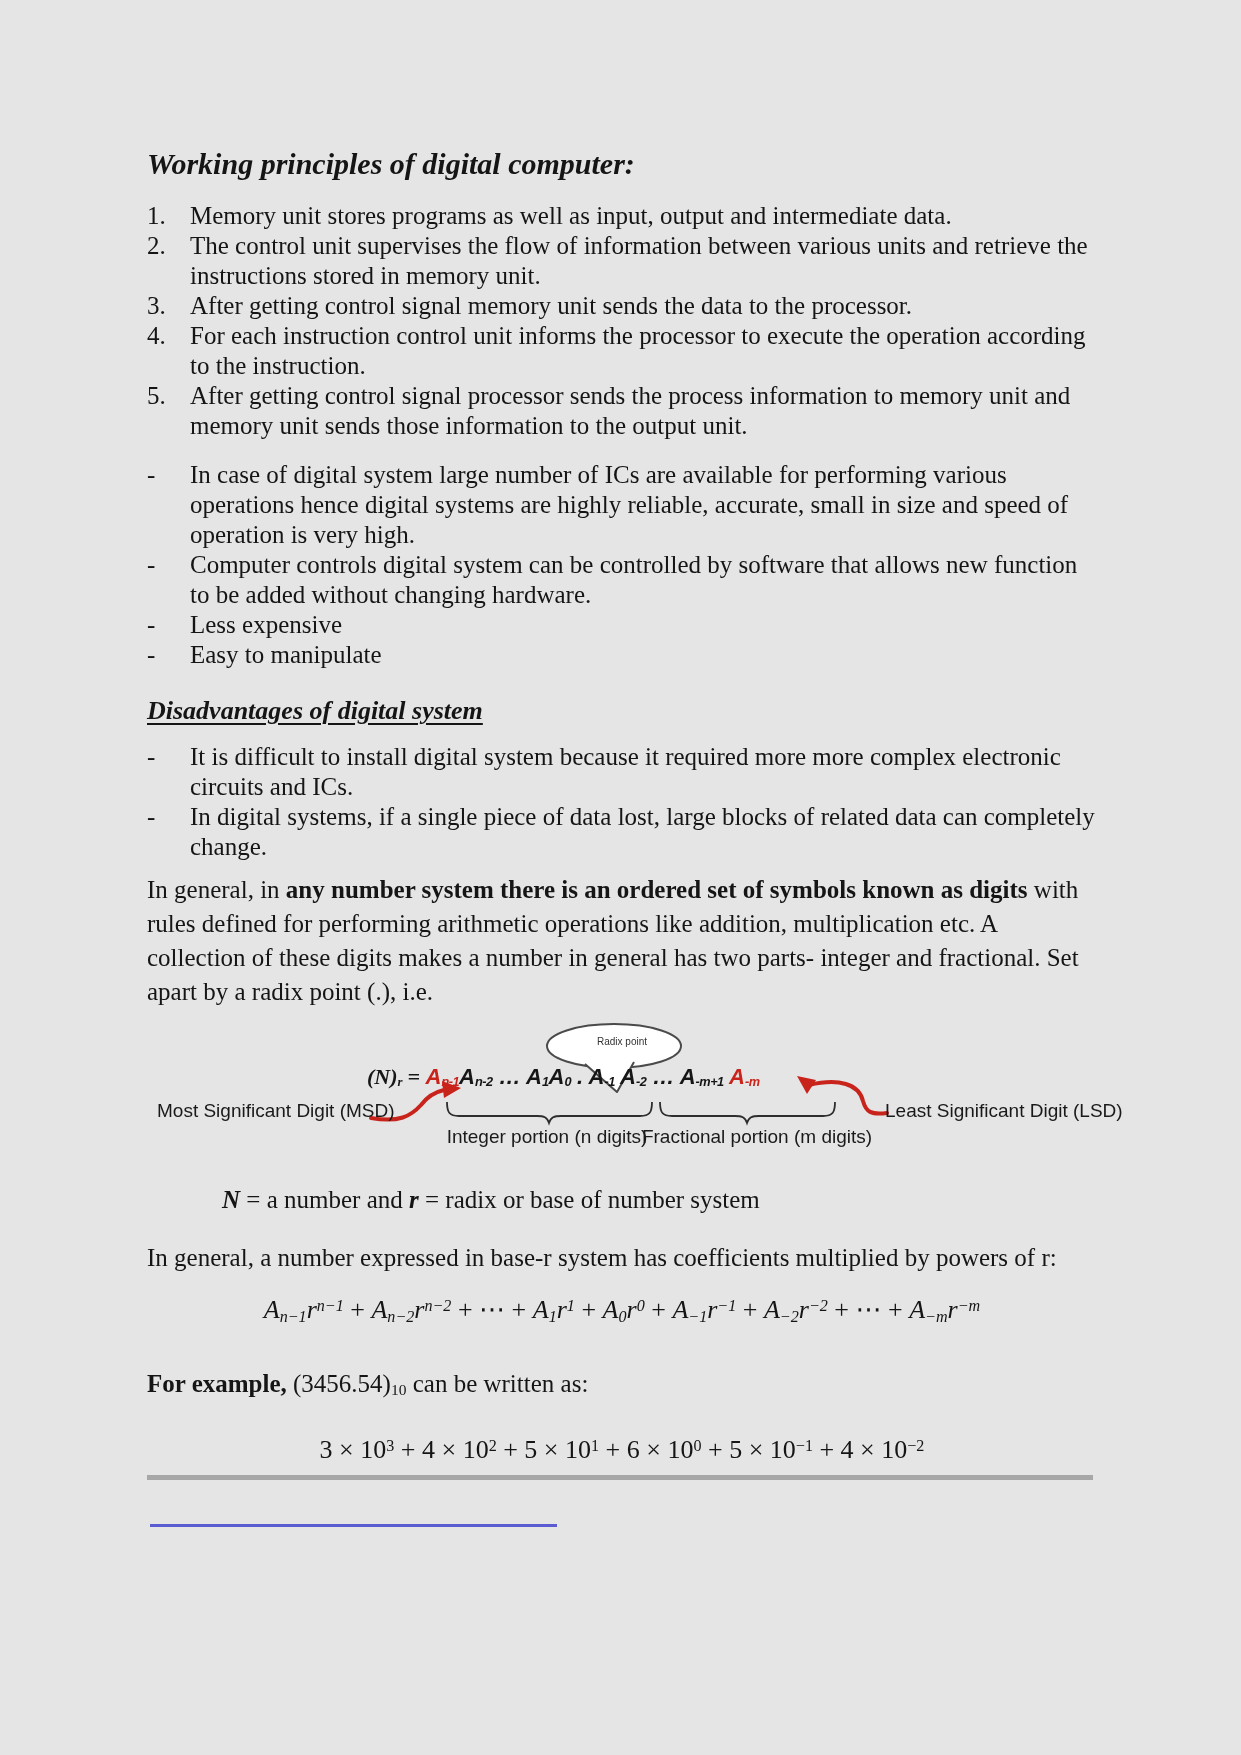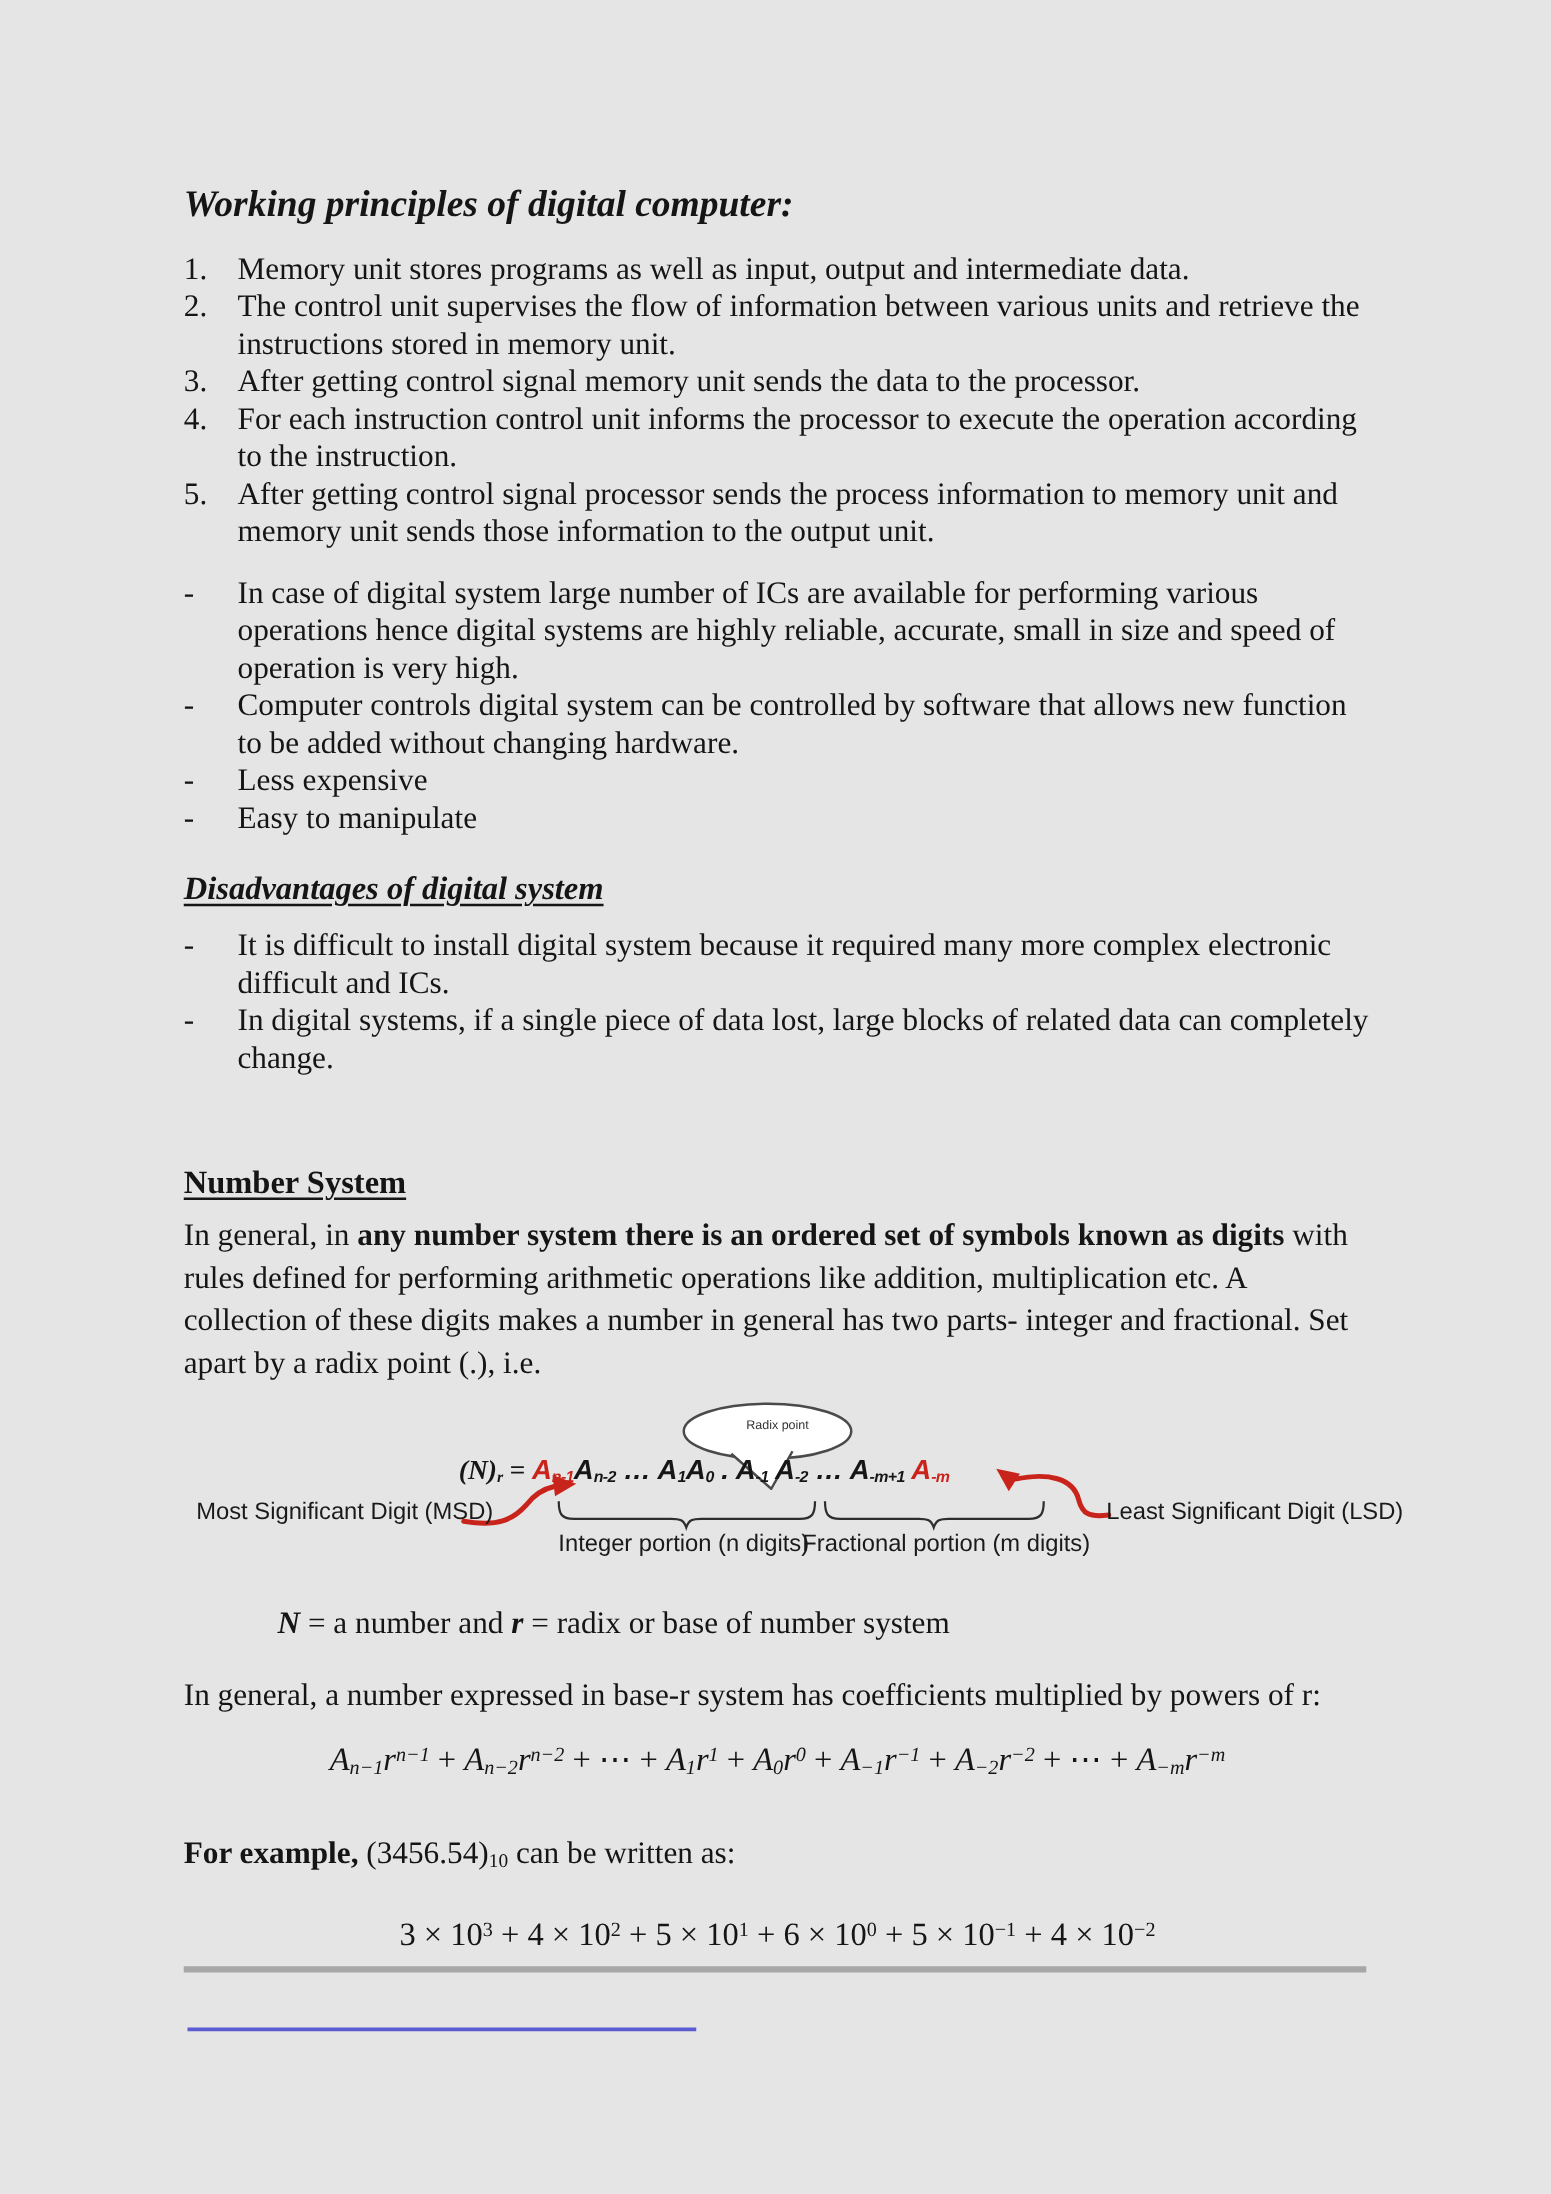--- a/index.html
+++ b/index.html
@@ -118,30 +118,29 @@
           <span class="txt">Easy to manipulate</span>
         </div>
       </div>
 
     <h2 class="heading ital h-dis">Disadvantages of digital system</h2>
 
     <div class="list dislist">
 
         <div class="row">
           <span class="marker">-</span>
-          <span class="txt">It is difficult to install digital system because it required many more complex electronic difficult and ICs.</span>
+          <span class="txt">It is difficult to install digital system because it required more more complex electronic circuits and ICs.</span>
         </div>
 
         <div class="row">
           <span class="marker">-</span>
           <span class="txt">In digital systems, if a single piece of data lost, large blocks of related data can completely change.</span>
         </div>
       </div>
 
-    <h2 class="heading h-ns">Number System</h2>
 
     <p class="intro"><span>In general, in </span><b>any number system there is an ordered set of symbols known as digits</b><span> with rules defined for performing arithmetic operations like addition, multiplication etc. A collection of these digits makes a number in general has two parts- integer and fractional. Set apart by a radix point (.), i.e.</span></p>
 
     <div class="diagram">
       <svg class="dsvg" width="950" height="136" viewBox="0 0 950 136">
 
         <ellipse cx="467" cy="24" rx="67" ry="22" fill="#ffffff" stroke="#4a4a4a" stroke-width="2"></ellipse>
         <path d="M438,42 L470,70 L487,40" fill="#ffffff" stroke="#4a4a4a" stroke-width="2" stroke-linejoin="round"></path>
 
         <path d="M300,80 C300,90 302,94 312,94 L390,94 C397,94 400,95 402,101 C404,95 407,94 414,94 L493,94 C503,94 505,90 505,80" fill="none" stroke="#2e2e2e" stroke-width="1.8"></path>

